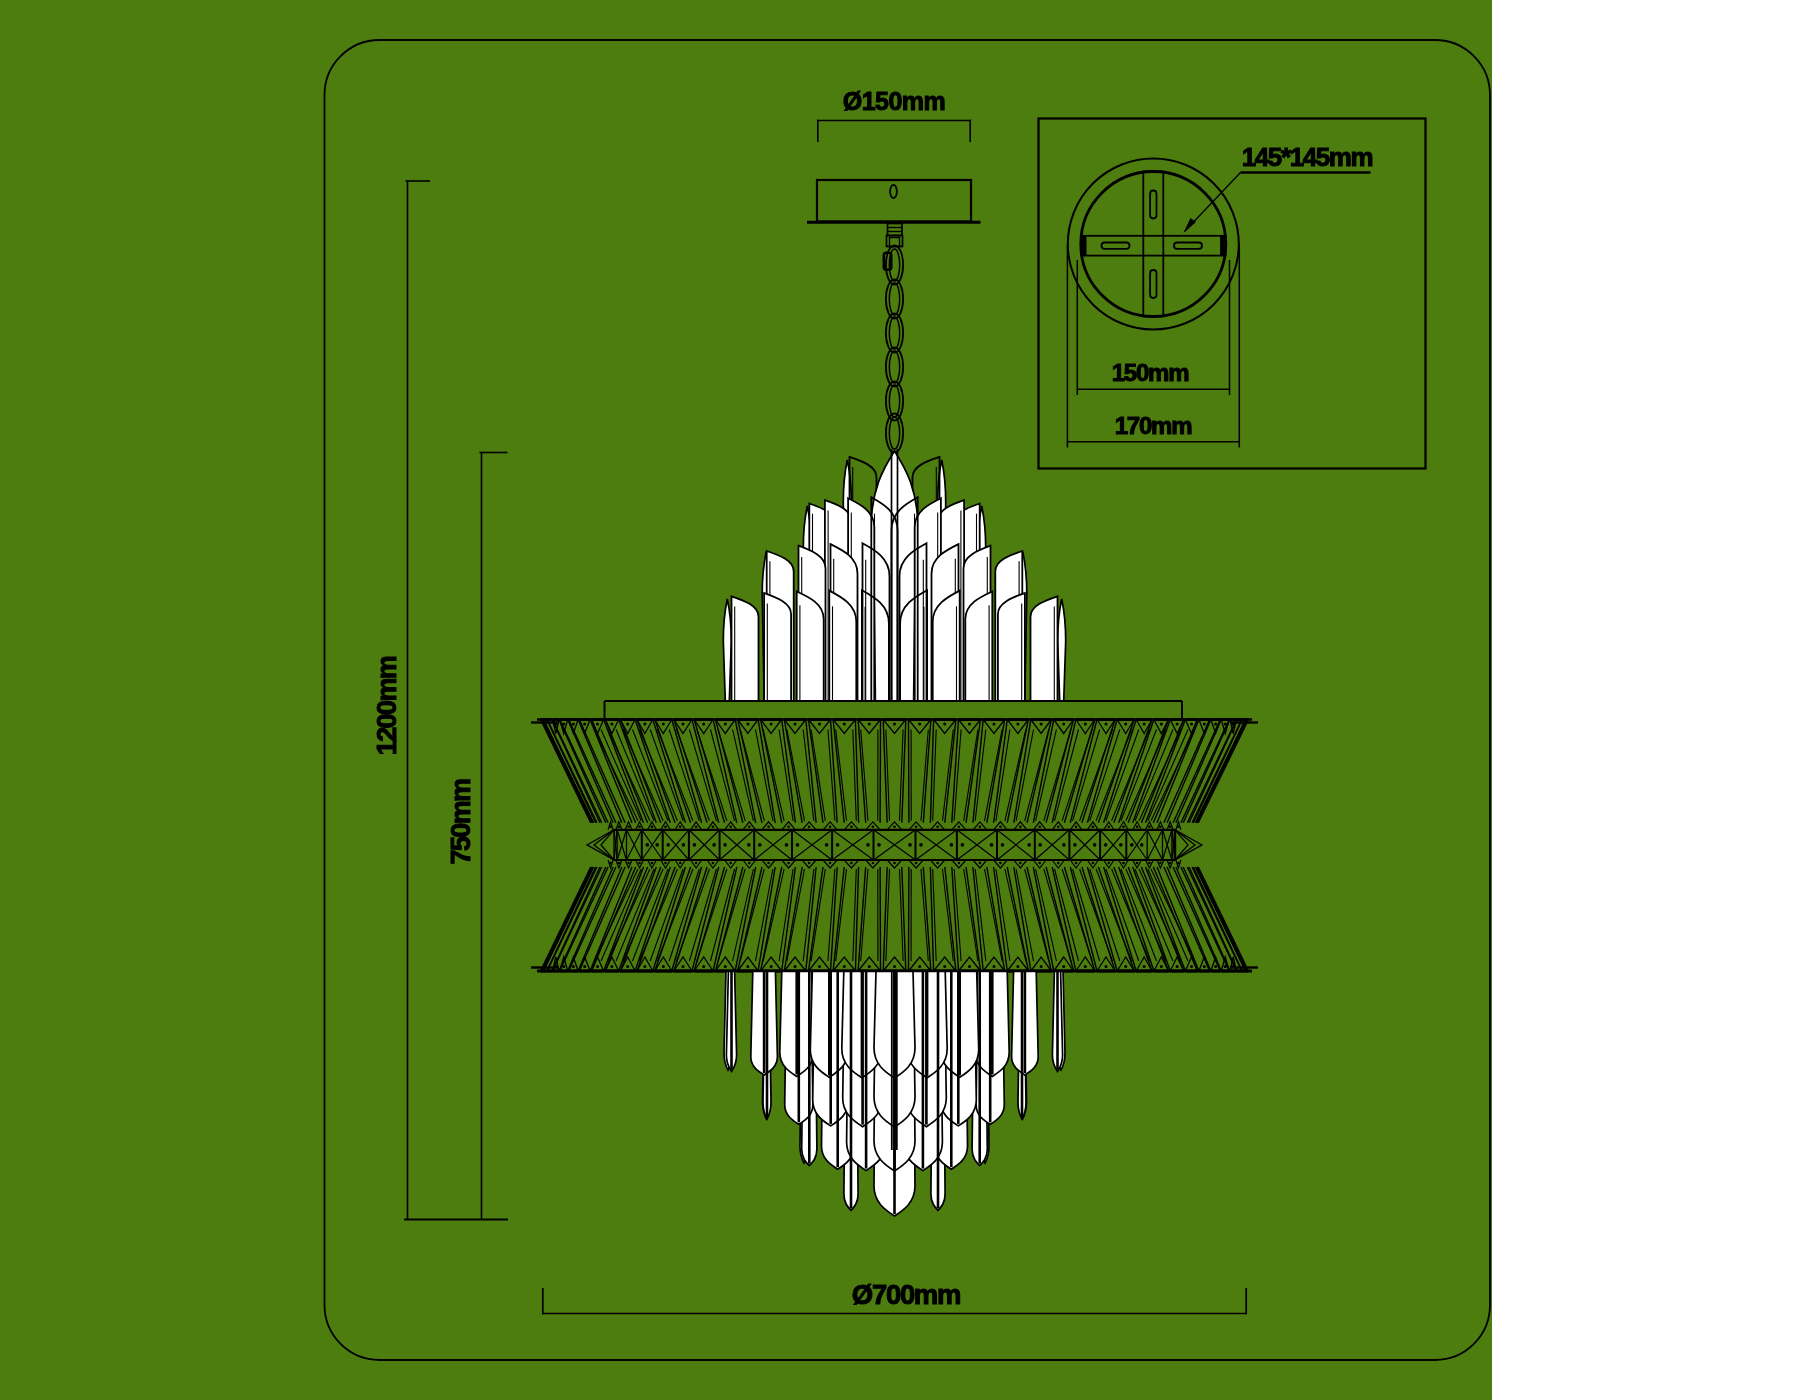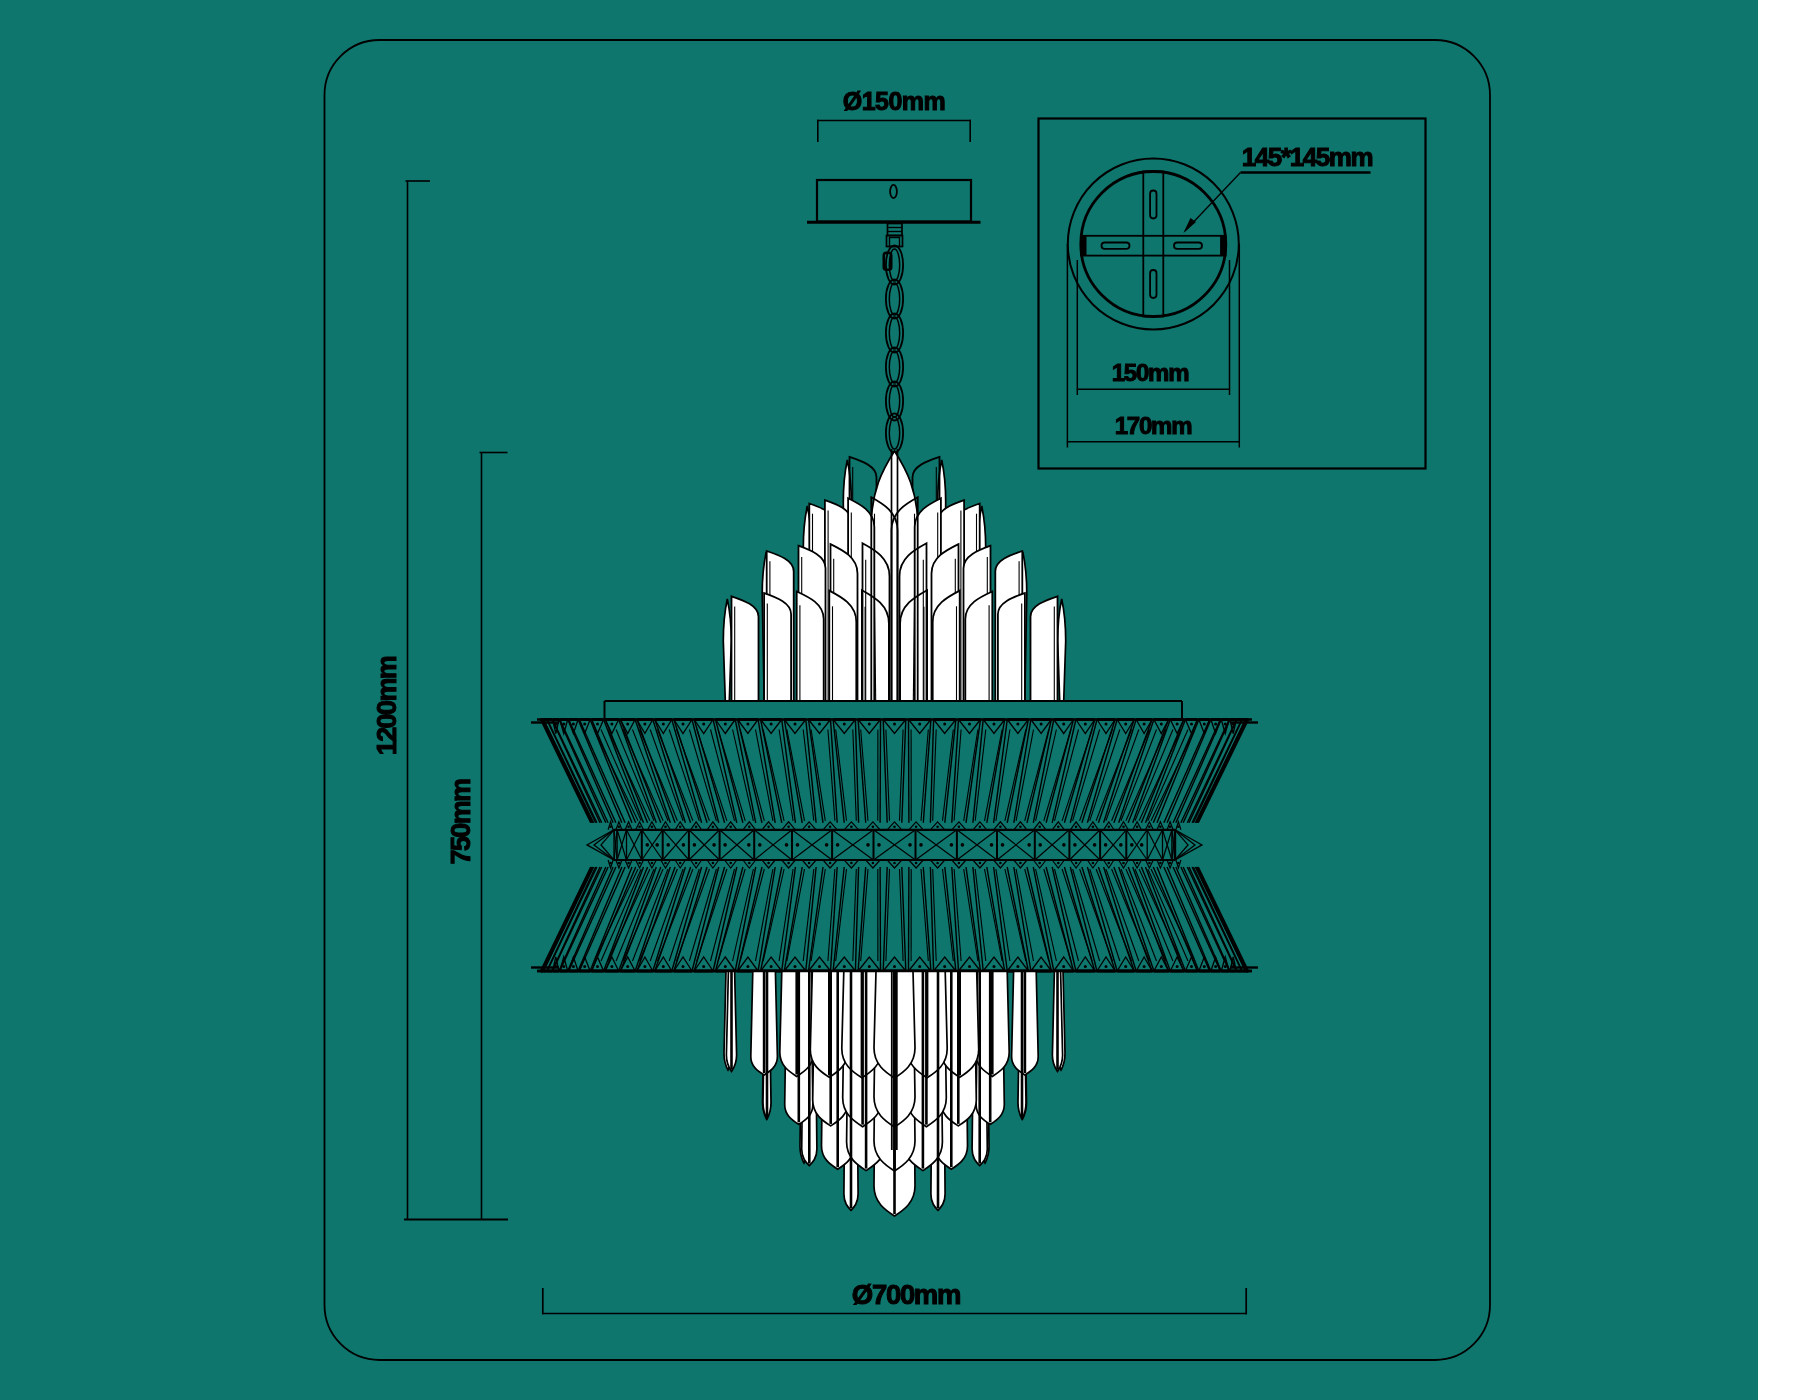--- a/index.html
+++ b/index.html
@@ -1,16 +1,16 @@
 <!DOCTYPE html>
 <html><head>
 <meta charset="utf-8">
 <style>
 html,body{margin:0;padding:0;background:#ffffff;}
-#page{width:1758px;height:1400px;position:relative;background:#0f766e;}
+#page{width:1492px;height:1400px;position:relative;background:#4d7c0f;}
 svg{position:absolute;top:0;left:0;}
 text{font-family:"Liberation Sans", sans-serif;fill:#000;}
 </style>
 </head>
 <body>
 <div id="page">
 <svg width="1800" height="1400" viewBox="0 0 1800 1400" stroke="#000" fill="none" stroke-linecap="butt">
 
 <g>
         <rect x="324.5" y="40" width="1165.5" height="1320" rx="55" ry="55" fill="none" stroke-width="1.8"></rect>

